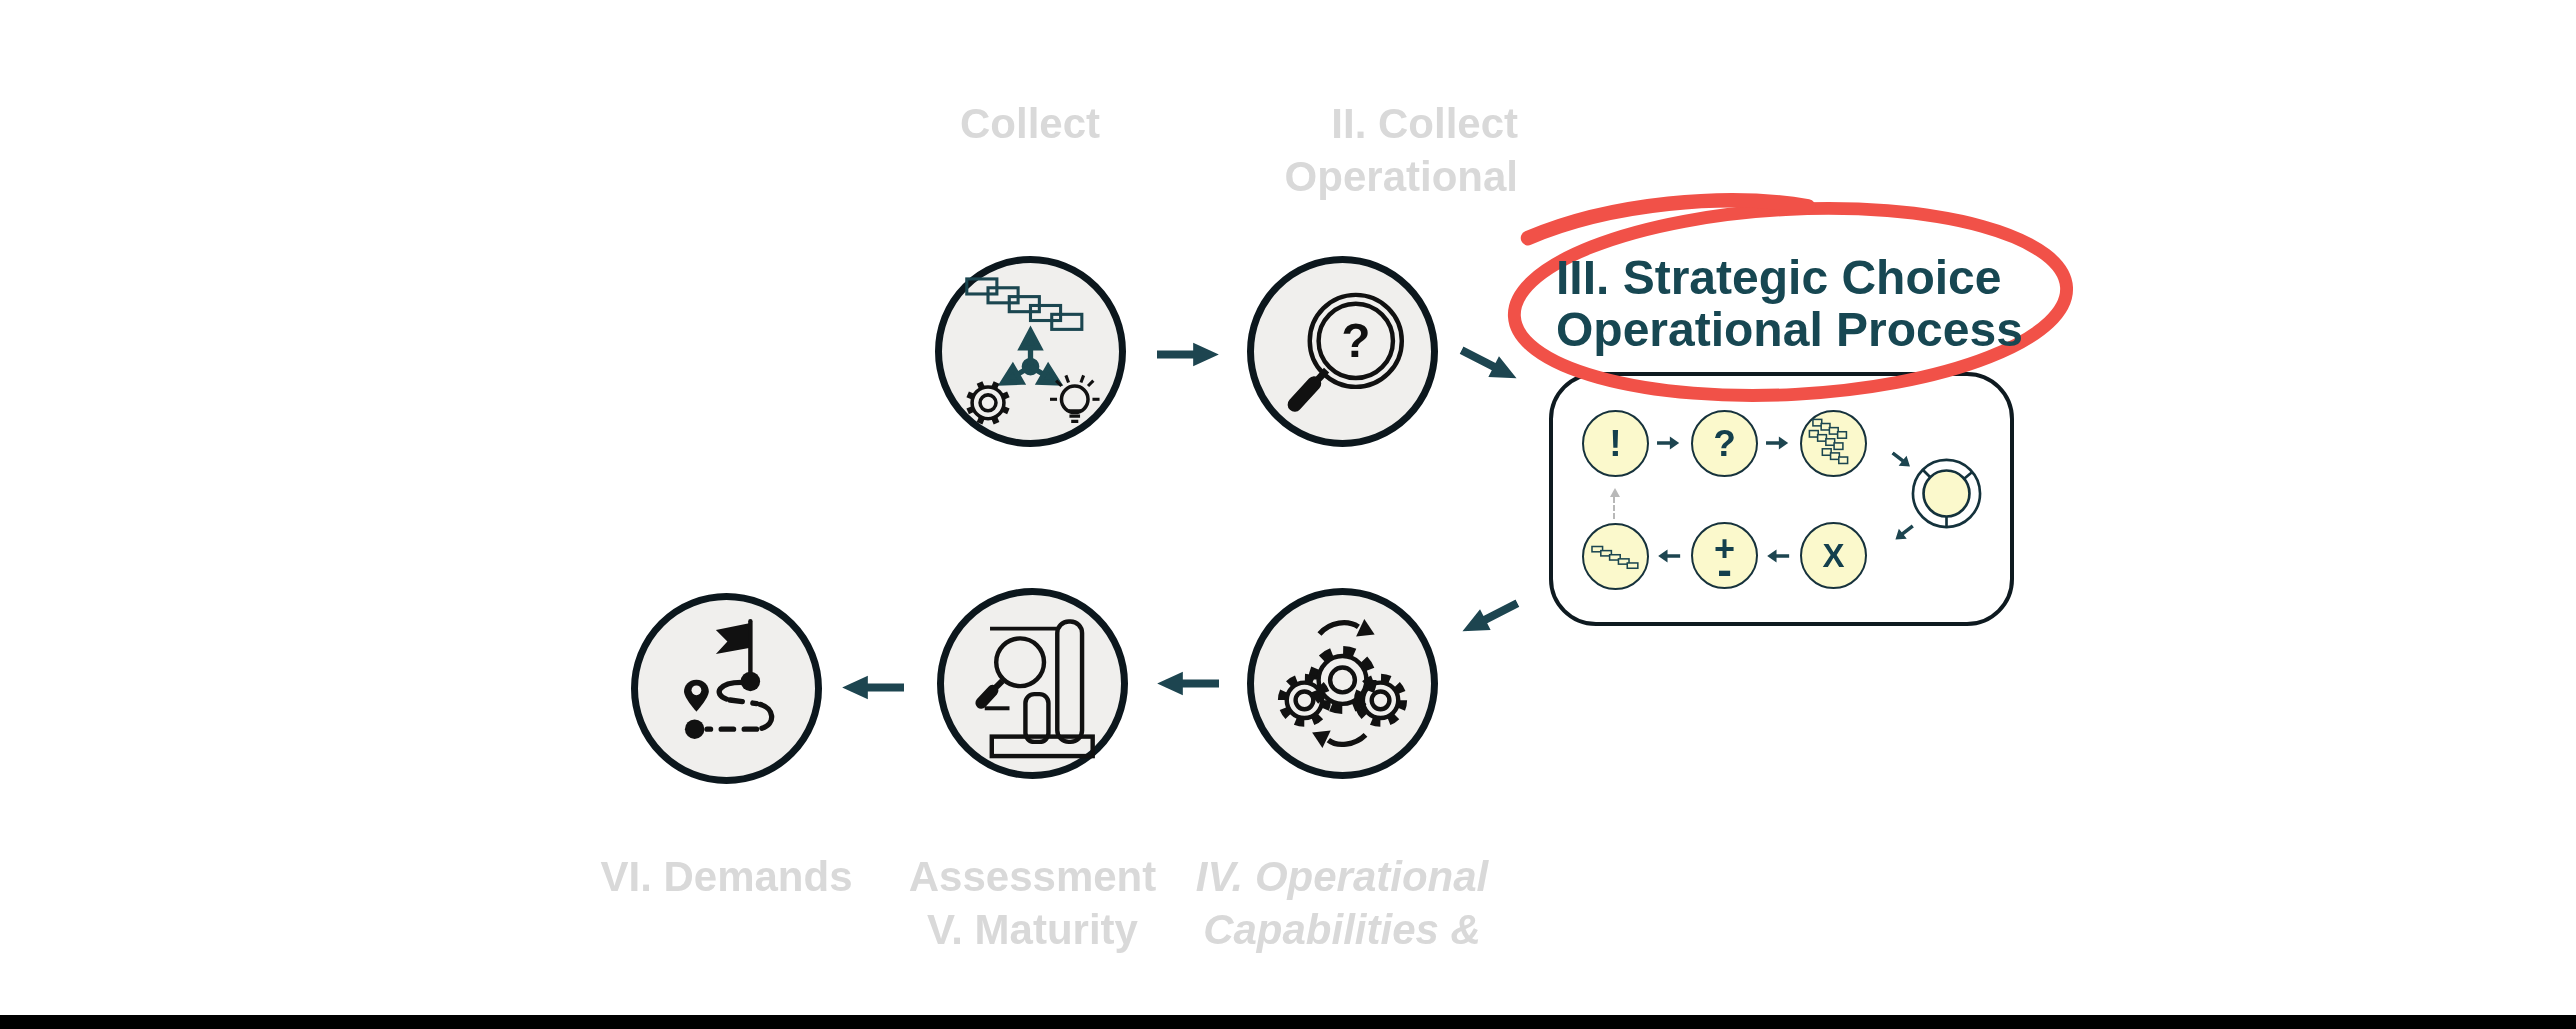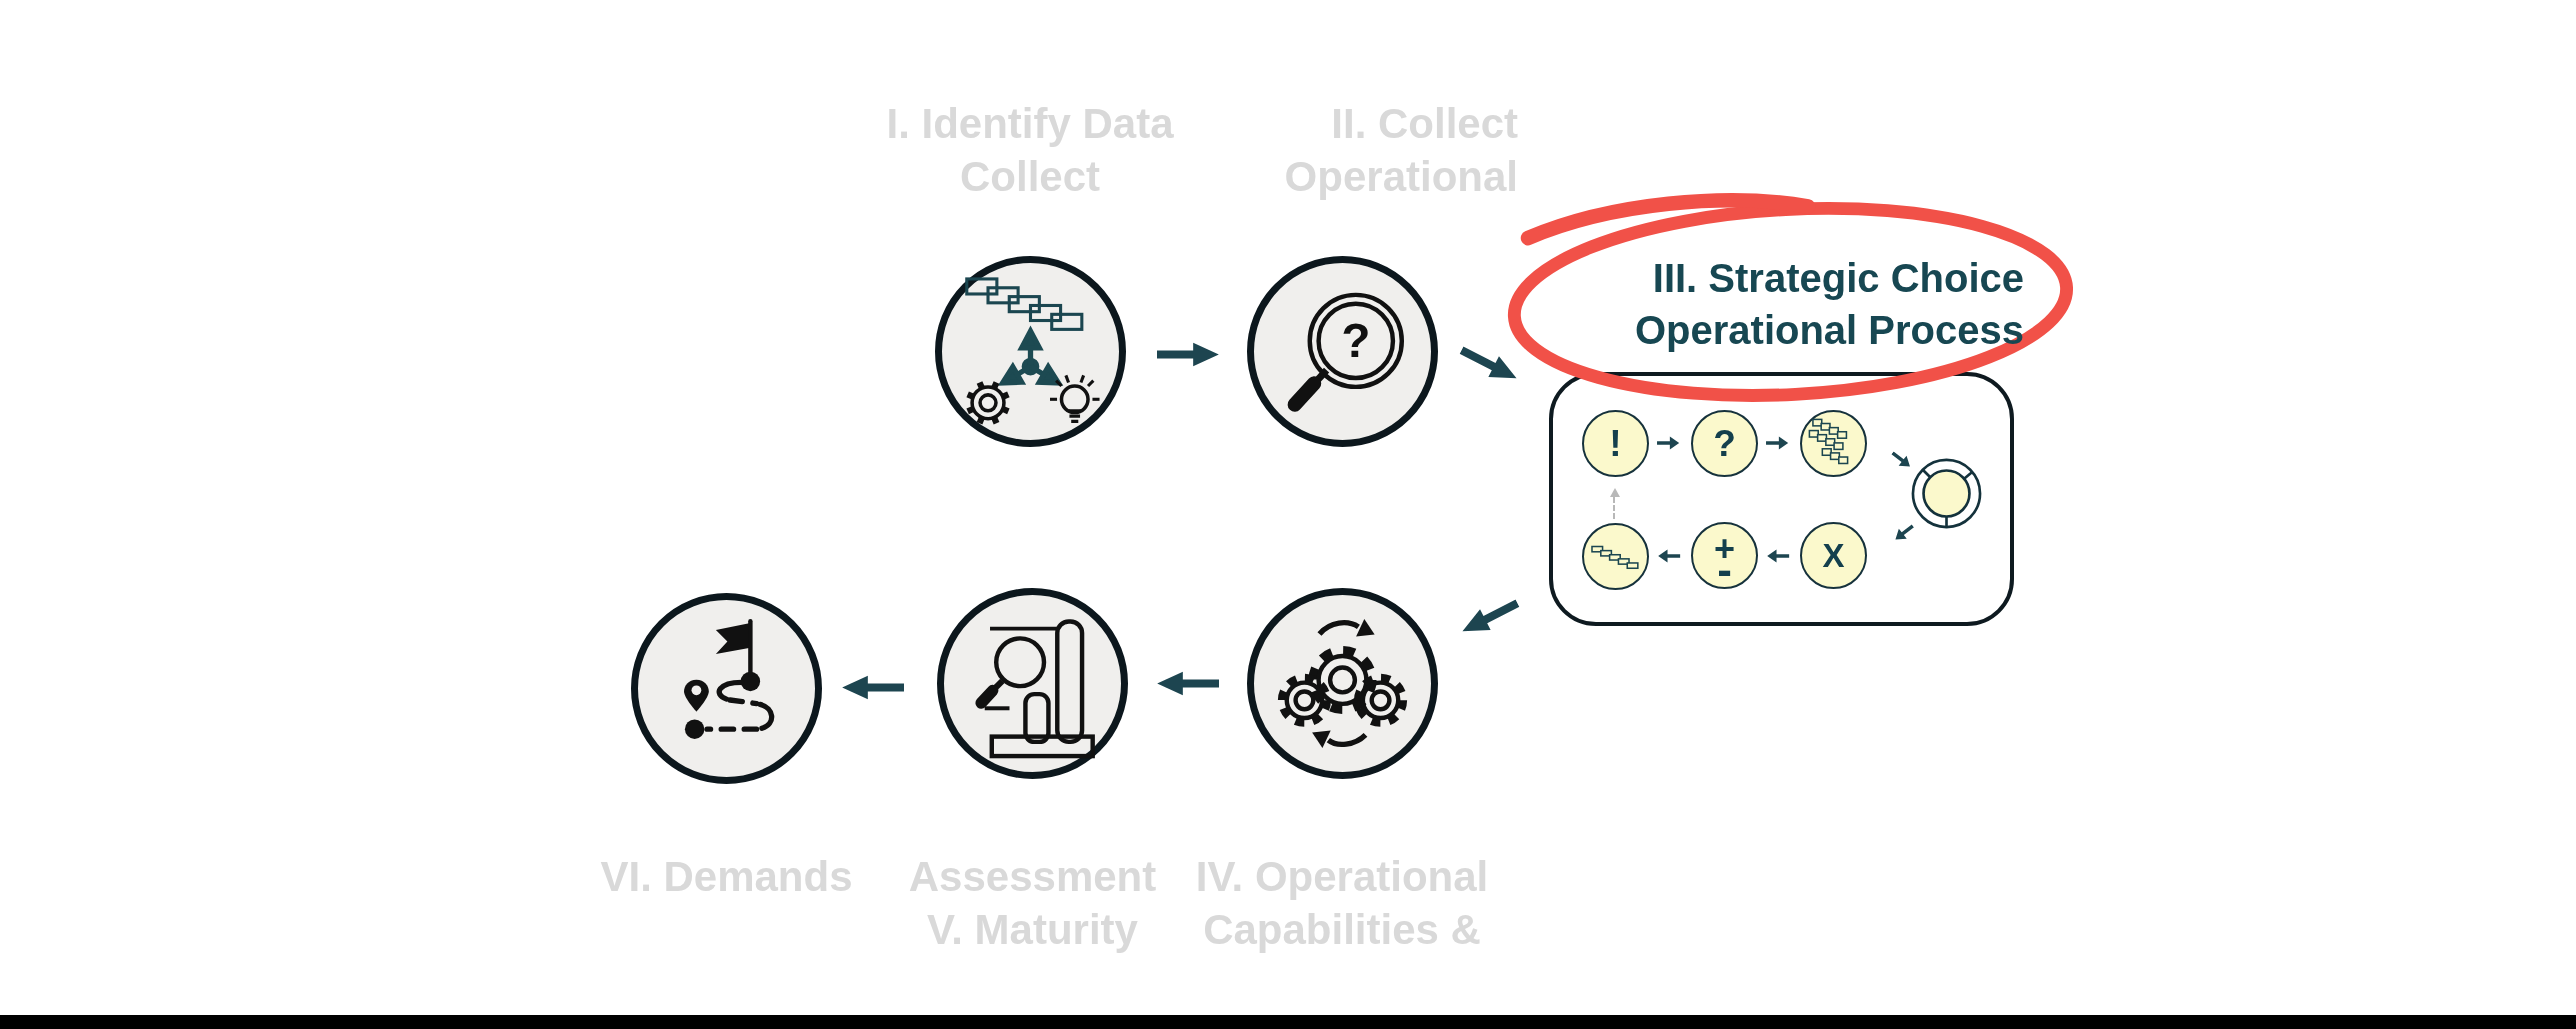--- a/index.html
+++ b/index.html
@@ -3,21 +3,21 @@
 <meta charset="utf-8">
 <style>
   html,body{margin:0;padding:0;background:#ffffff;}
   .stage{position:relative;width:2576px;height:1030px;background:#ffffff;overflow:hidden;
          font-family:"Liberation Sans",sans-serif;}
   
   .glabel{position:absolute;font-weight:bold;font-size:42px;line-height:53px;
           color:#d9d9d9;text-align:center;white-space:nowrap;}
   
   .hl-title{position:absolute;left:1556px;top:252px;width:468px;font-weight:bold;
-            font-size:40px;line-height:52px;color:#174752;text-align:right;white-space:nowrap;}
+            font-size:48px;line-height:52px;color:#174752;text-align:left;white-space:nowrap;}
   
   .bigcircle{position:absolute;width:191px;height:191px;border-radius:50%;
              background:#f0efed;border:7.6px solid #0c171d;box-sizing:border-box;}
   .bigcircle svg{position:absolute;left:0;top:0;width:100%;height:100%;}
   
   .scsp-box{position:absolute;left:1549px;top:372px;width:465px;height:254px;
             border:4.1px solid #0e1a20;border-radius:47px;box-sizing:border-box;background:#fff;}
   
   .node{position:absolute;width:67px;height:67px;border-radius:50%;background:#fbf9cc;
         border:2.3px solid #16323c;box-sizing:border-box;display:flex;flex-direction:column;
@@ -36,21 +36,20 @@
   .dash-arrow .shaft{height:22px;width:0;margin-left:8.2px;border-left:2.3px dashed #b8b8b8;}
   .bottombar{position:absolute;left:0;top:1015px;width:2576px;height:14.6px;background:#000000;}
   .abs{position:absolute;}
 </style>
 </head>
 <body>
 
 <div class="stage">
 
   <div class="glabel" style="left:825px;top:97px;width:410px;">
-    <div>I. Identify Data</div>
     <div>Collect</div>
   </div>
   <div class="glabel" style="left:1167px;top:97px;width:351px;text-align:right;">
     <div>II. Collect</div>
     <div>Operational</div>
   </div>
 
   <div class="bigcircle" style="left:935px;top:256px;">
     <svg viewBox="0 0 200 200">
       <g stroke="#1b4650" stroke-width="3.5" fill="none">
@@ -282,21 +281,21 @@
     </svg>
   </div>
 
   <div class="glabel" style="left:580px;top:850px;width:293px;">
     <div>VI. Demands</div>
   </div>
   <div class="glabel" style="left:886px;top:850px;width:293px;">
     <div>Assessment</div>
     <div>V. Maturity</div>
   </div>
-  <div class="glabel" style="left:1184px;top:850px;width:316px;">
+  <div class="glabel" style="left:1184px;top:850px;width:316px;font-style:italic;">
     <div>IV. Operational</div>
     <div>Capabilities &amp;</div>
   </div>
 
   <div class="bottombar"></div>
 
 </div>
 
 
 </body></html>

